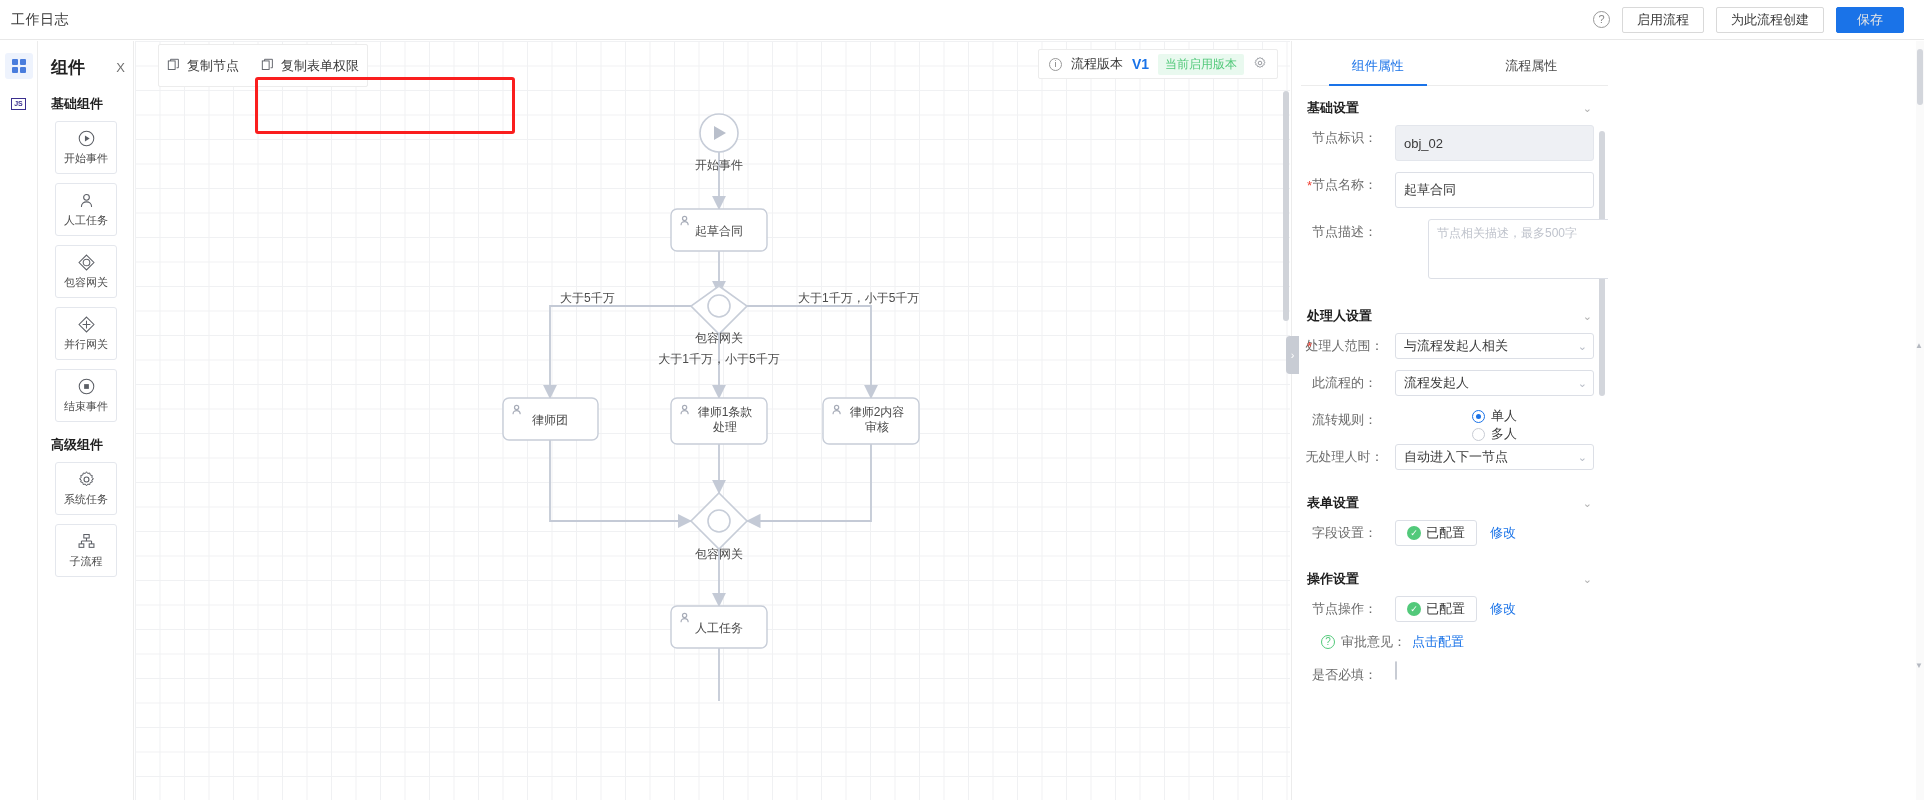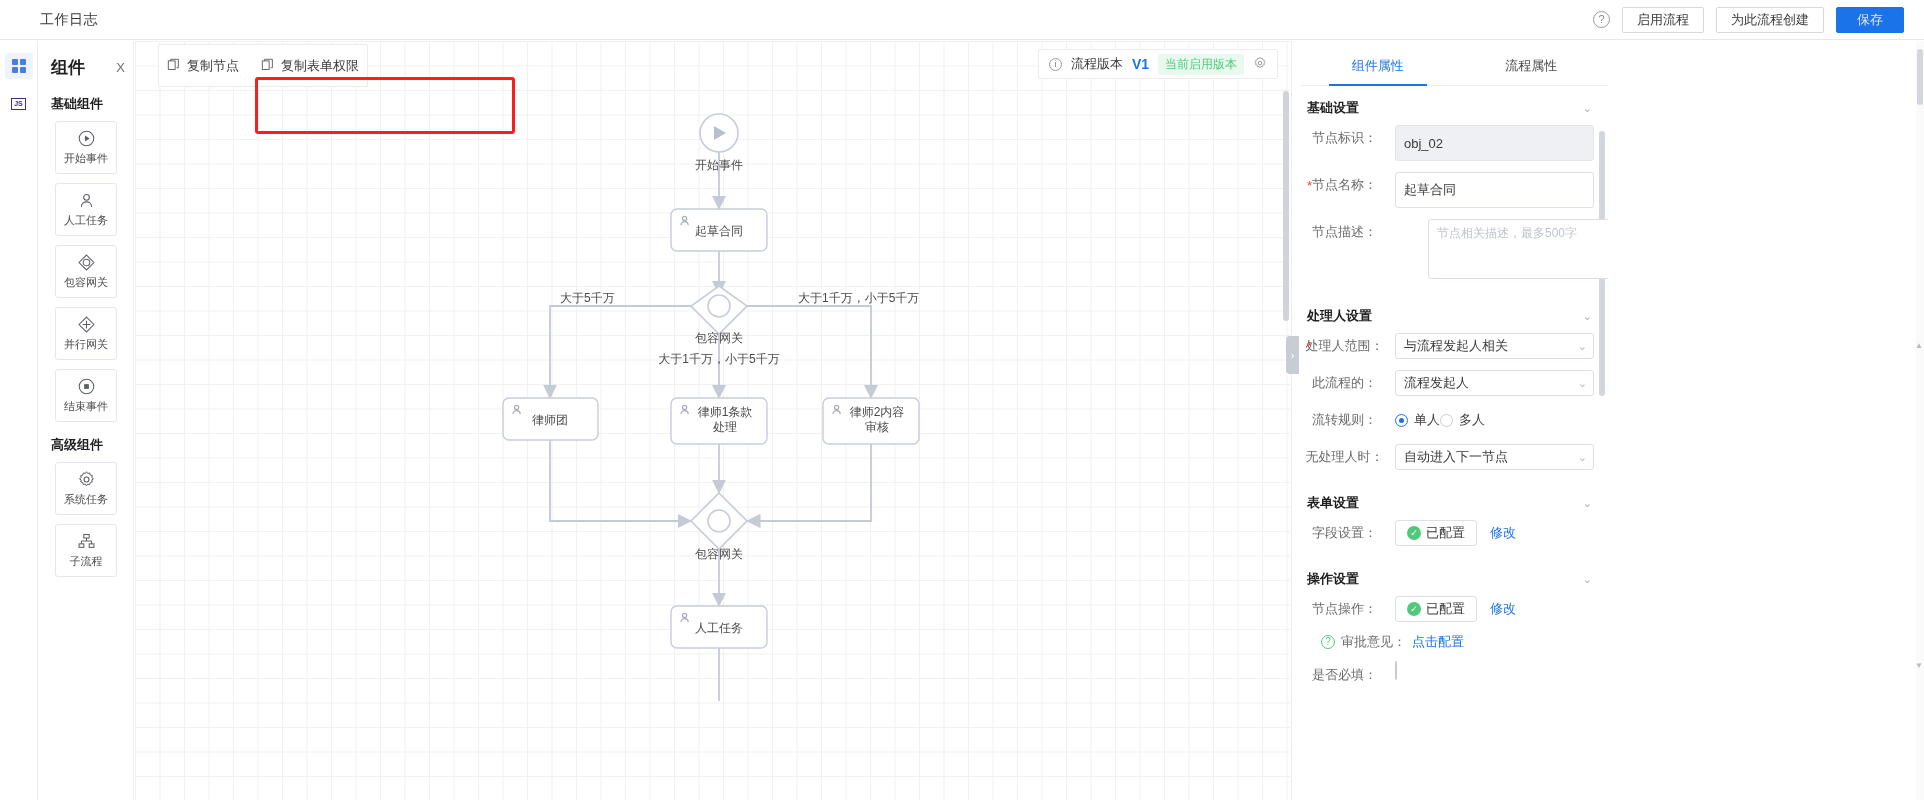--- a/index.html
+++ b/index.html
@@ -11,21 +11,21 @@
     color: #333;
   }
   #app { position: relative; width: 1924px; height: 800px; }
 
   
   .topbar {
     position: absolute; left: 0; top: 0; width: 1924px; height: 40px;
     background: #fff; border-bottom: 1px solid #e8e8e8;
     display: flex; align-items: center;
   }
-  .topbar-title { margin-left: 40px; font-size: 14px; color: #3a3a3a; letter-spacing: .5px; font-family: Liberation Mono, monospace; }
+  .topbar-title { margin-left: 11px; font-size: 14px; color: #3a3a3a; letter-spacing: .5px; font-family: Liberation Mono, monospace; }
   .topbar-right { margin-left: auto; display: flex; align-items: center; gap: 12px; padding-right: 20px; }
   .help-icon {
     width: 17px; height: 17px; border-radius: 50%; border: 1px solid #999;
     color: #888; font-size: 11px; line-height: 15px; text-align: center; cursor: pointer;
   }
   .btn {
     height: 26px; padding: 0 14px; font-size: 13px; line-height: 24px;
     border: 1px solid #d9d9d9; background: #fff; color: #3a3a3a;
     border-radius: 2px; cursor: pointer; white-space: nowrap;
   }
@@ -140,21 +140,21 @@
     width: 100%; height: 60px; border: 1px solid #dcdfe6; border-radius: 3px;
     font-size: 12px; color: #3a3a3a; padding: 5px 8px; resize: none; font-family: inherit; margin-left: 33px;
   }
   .ta::placeholder { color: #bfc3cc; }
   .sel {
     width: 100%; height: 26px; border: 1px solid #dcdfe6; border-radius: 3px;
     font-size: 13px; color: #3a3a3a; padding: 0 20px 0 8px; line-height: 24px;
     background: #fff; cursor: pointer; white-space: nowrap; overflow: hidden;
   }
   .sel-arrow { position: absolute; right: 7px; top: 7px; color: #b7bcc6; font-size: 11px; pointer-events: none; }
-  .radio-row { display: flex; align-items: center; height: 26px; }
+  .radio-row { display: flex; align-items: center; height: 26px; flex-direction: column; }
   .radio { display: flex; align-items: center; gap: 6px; font-size: 13px; color: #3a3a3a; cursor: pointer; }
   .rdot { width: 13px; height: 13px; border-radius: 50%; border: 1px solid #c8ccd4; background: #fff; position: relative; }
   .rdot.on { border-color: #1a73e8; }
   .rdot.on::after { content: ""; position: absolute; left: 3px; top: 3px; width: 5px; height: 5px; border-radius: 50%; background: #1a73e8; }
   .chip-row { display: flex; align-items: center; gap: 13px; }
   .chip {
     height: 26px; border: 1px solid #dcdfe6; border-radius: 3px; background: #fff;
     display: inline-flex; align-items: center; gap: 5px; padding: 0 11px; font-size: 13px; color: #3a3a3a;
   }
   .tick { width: 14px; height: 14px; border-radius: 50%; background: #52c97a; color: #fff;

